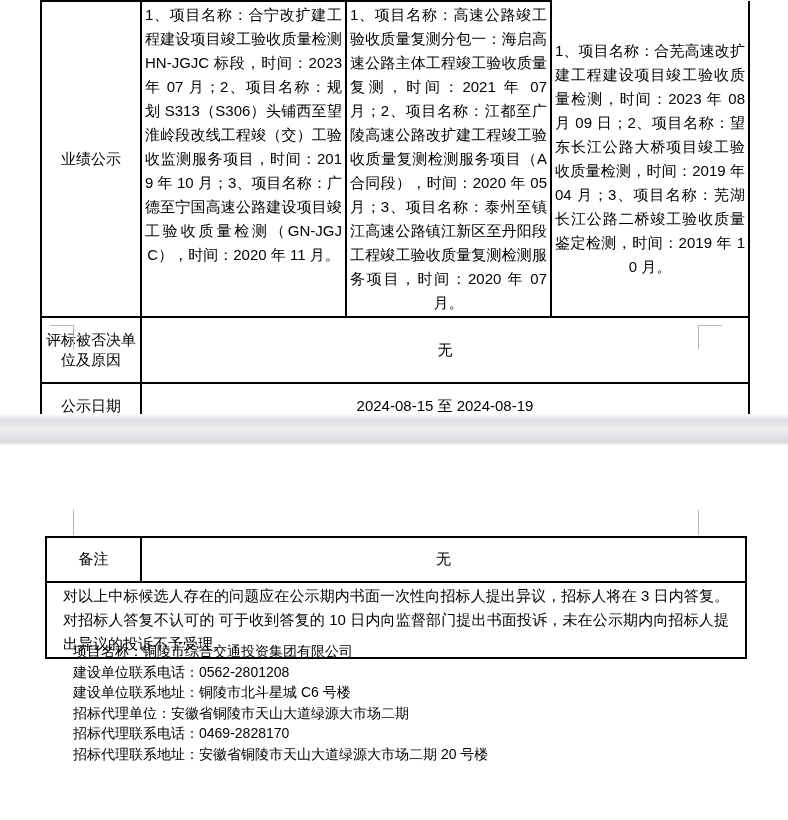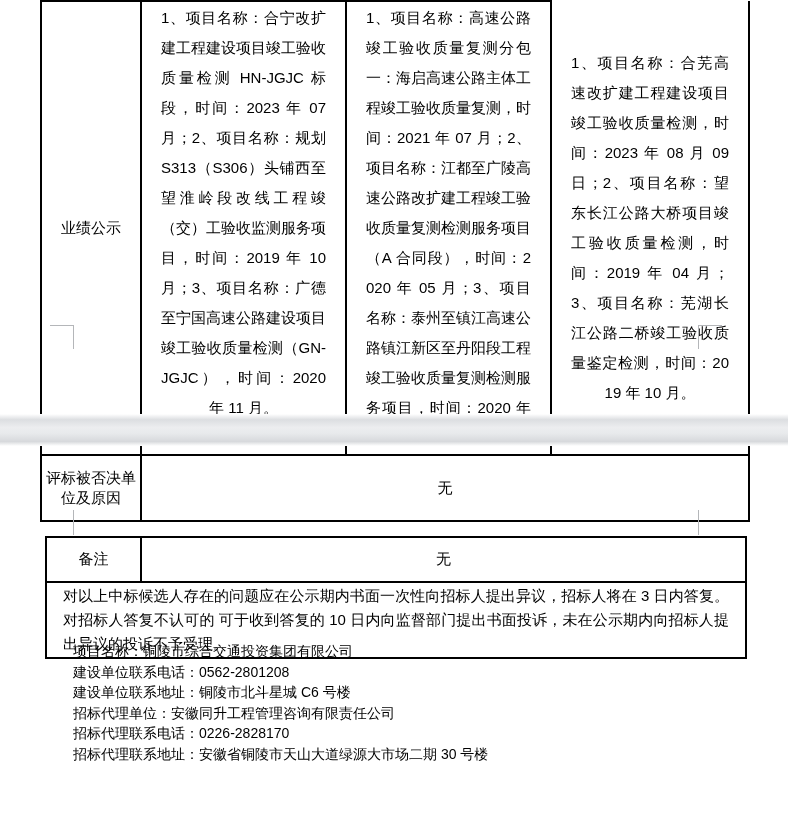--- a/index.html
+++ b/index.html
@@ -28,21 +28,21 @@
   td{border:2px solid #000;overflow:hidden;}
 
   .table1{position:absolute;left:40px;top:0;width:708px;}
   .table1 td{font-size:15px;}
   .table1 .hdr{
     text-align:center;vertical-align:middle;line-height:20px;
     padding:12px 2px;
   }
   .table1 .proj{
     text-align:justify;text-align-last:center;
-    line-height:30px;padding:1px 19px;vertical-align:top;
+    line-height:24px;padding:1px 3px;vertical-align:top;
     word-break:break-all;
   }
   .table1 .proj.vmid{vertical-align:middle;}
   .table1 .merged{text-align:center;vertical-align:middle;}
   .no-top{border-top:none !important;margin-top:24px;}
 
   .table2{position:absolute;left:45px;top:536px;width:700px;}
   .table2 td{font-size:15px;}
   .table2 .hdr{text-align:center;vertical-align:middle;padding:12px 2px;}
   .table2 .merged{text-align:center;vertical-align:middle;}
@@ -72,20 +72,24 @@
       <tr style="height:233px">
     <td class="hdr">业绩公示</td>
     <td class="proj">1、项目名称：合宁改扩建工程建设项目竣工验收质量检测 HN-JGJC 标段，时间：2023 年 07 月；2、项目名称：规划 S313（S306）头铺西至望淮岭段改线工程竣（交）工验收监测服务项目，时间：2019 年 10 月；3、项目名称：广德至宁国高速公路建设项目竣工验收质量检测（GN-JGJC），时间：2020 年 11 月。</td>
     <td class="proj">1、项目名称：高速公路竣工验收质量复测分包一：海启高速公路主体工程竣工验收质量复测，时间：2021 年 07 月；2、项目名称：江都至广陵高速公路改扩建工程竣工验收质量复测检测服务项目（A 合同段），时间：2020 年 05 月；3、项目名称：泰州至镇江高速公路镇江新区至丹阳段工程竣工验收质量复测检测服务项目，时间：2020 年 07 月。</td>
     <td class="proj vmid no-top">1、项目名称：合芜高速改扩建工程建设项目竣工验收质量检测，时间：2023 年 08 月 09 日；2、项目名称：望东长江公路大桥项目竣工验收质量检测，时间：2019 年 04 月；3、项目名称：芜湖长江公路二桥竣工验收质量鉴定检测，时间：2019 年 10 月。</td>
   </tr>
   <tr style="height:54px">
     <td class="hdr" style="line-height:20px">评标被否决单位及原因</td>
     <td class="merged" colspan="3">无</td>
   </tr>
+  <tr style="height:27px">
+    <td class="hdr">公示日期</td>
+    <td class="merged" colspan="3">2024-08-15 至 2024-08-19</td>
+  </tr>
 </tbody>
   </table>
 
 <div class="mark p1-left"></div>
 <div class="mark p1-right"></div>
 
 <div class="page-band"></div>
 
 <div class="mark p2-left"></div>
 <div class="mark p2-right"></div>
@@ -103,16 +107,16 @@
   <tr style="height:50px">
     <td class="note" colspan="2">对以上中标候选人存在的问题应在公示期内书面一次性向招标人提出异议，招标人将在 3 日内答复。对招标人答复不认可的 可于收到答复的 10 日内向监督部门提出书面投诉，未在公示期内向招标人提出异议的投诉不予受理。</td>
   </tr>
 </tbody>
   </table>
 
 <div class="footer">
   <div>项目名称：铜陵市综合交通投资集团有限公司</div>
   <div>建设单位联系电话：0562-2801208</div>
   <div>建设单位联系地址：铜陵市北斗星城 C6 号楼</div>
-  <div>招标代理单位：安徽同升工程管理咨询有限责任公司</div>
-  <div>招标代理联系电话：0226-2828170</div>
-  <div>招标代理联系地址：安徽省铜陵市天山大道绿源大市场二期 30 号楼</div>
+  <div>招标代理单位：安徽省铜陵市天山大道绿源大市场二期</div>
+  <div>招标代理联系电话：0469-2828170</div>
+  <div>招标代理联系地址：安徽省铜陵市天山大道绿源大市场二期 20 号楼</div>
 </div>
 
 </body></html>

